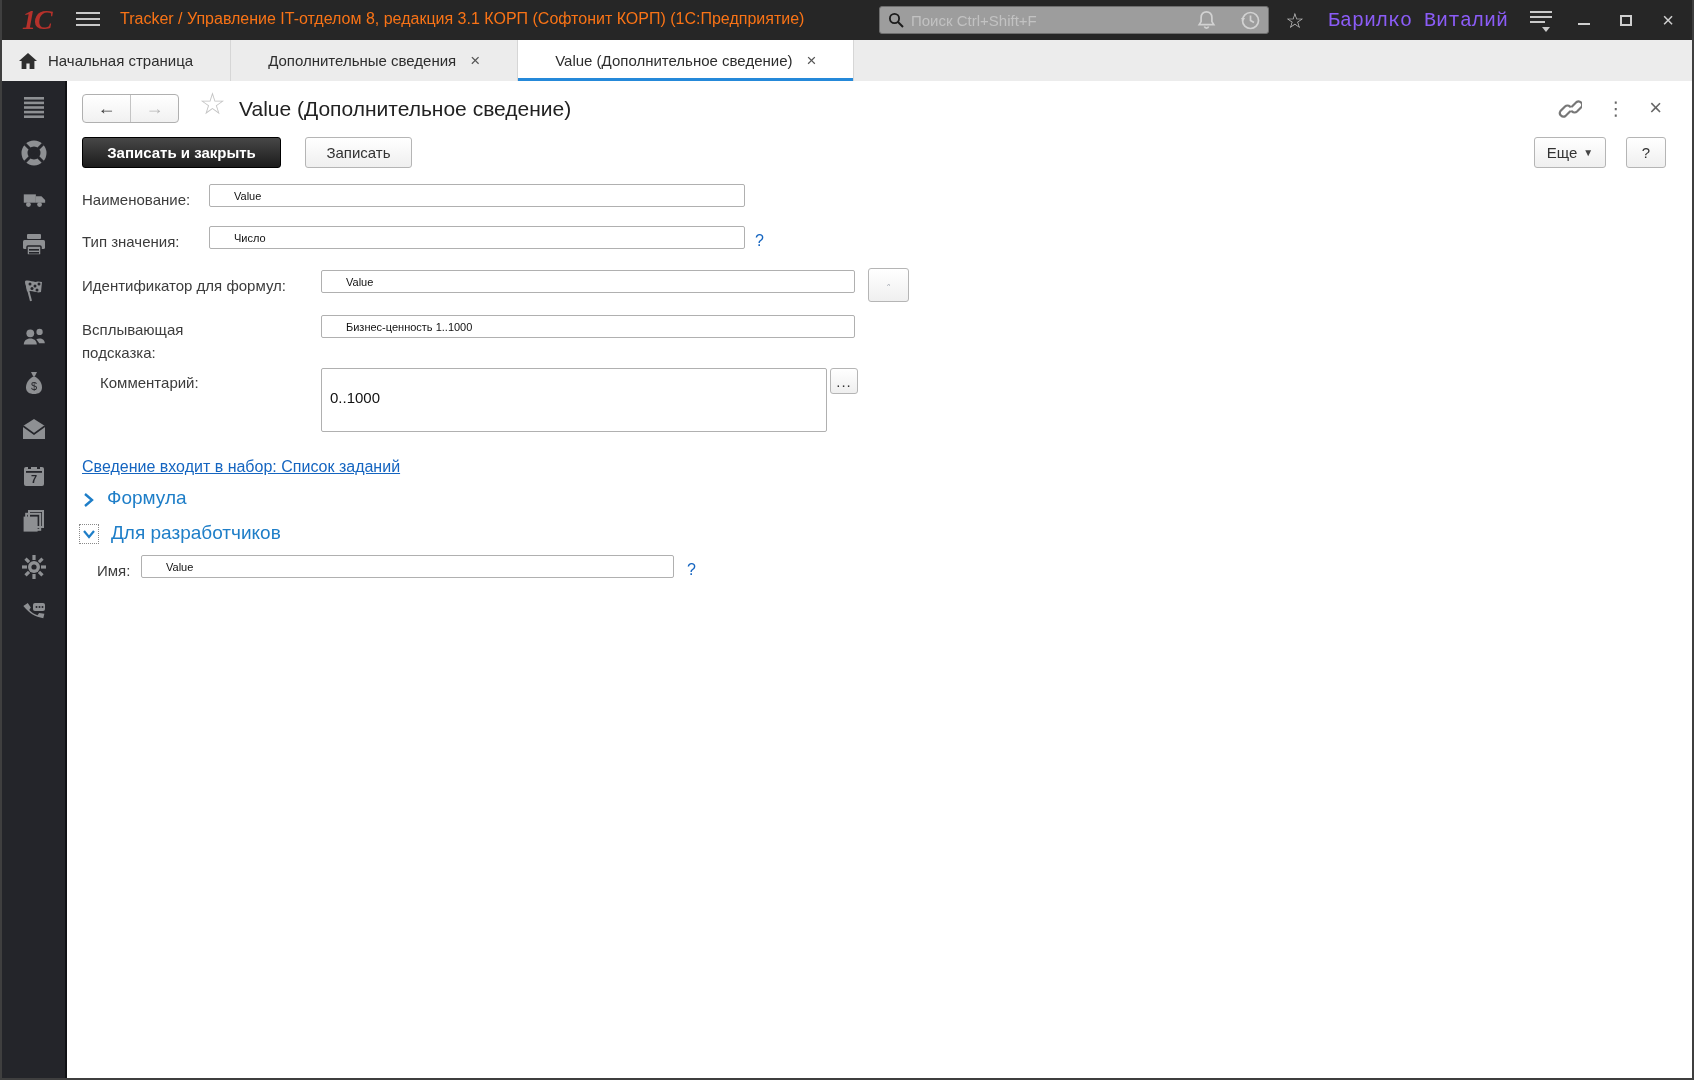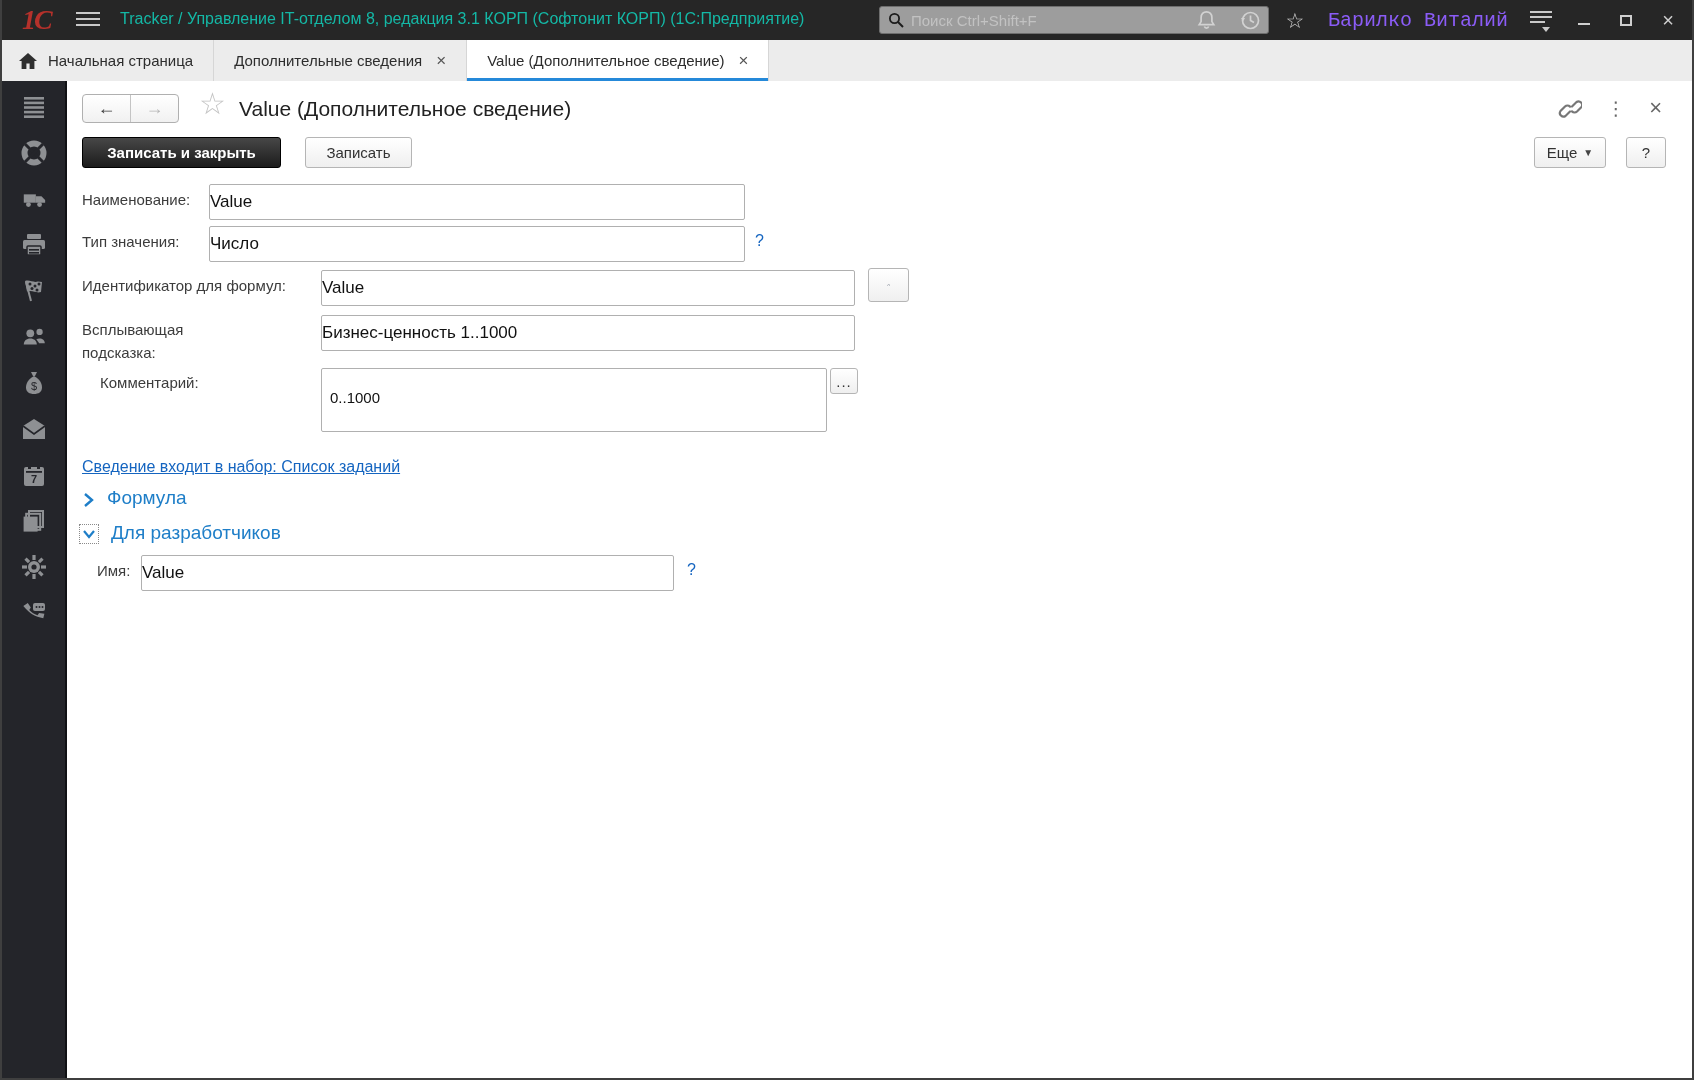--- a/index.html
+++ b/index.html
@@ -7,21 +7,21 @@
   body { font-family:"Liberation Sans", sans-serif; background:#ffffff; position:relative; overflow:hidden; }
 
   .window { position:absolute; inset:0; border:2px solid #3f3f3f; border-top:none; }
 
   
   .titlebar { position:absolute; left:0; top:0; width:100%; height:40px; background:#262626; }
   .logo { position:absolute; left:20px; top:4px; font-family:"Liberation Serif", serif;
           font-style:italic; font-weight:bold; font-size:28px; color:#b5312b; letter-spacing:-2px; }
   .burger { position:absolute; left:74px; top:12px; width:24px; height:16px; cursor:pointer; }
   .burger span { display:block; height:2px; background:#c9c9c9; margin-bottom:4px; }
-  .app-title { position:absolute; left:118px; top:10px; font-size:16px; color:#14b8a6; white-space:nowrap; }
+  .app-title { position:absolute; left:118px; top:10px; font-size:16px; color:#f97316; white-space:nowrap; }
 
   .search { position:absolute; left:877px; top:6px; width:390px; height:28px; background:#9d9d9d;
             border:1px solid #6e6e6e; border-radius:3px; display:flex; align-items:center; padding:0 8px; }
   .search svg { flex:0 0 auto; margin-right:7px; }
   .search input { flex:1; border:none; outline:none; background:transparent; font-size:15px; color:#2a2a2a;
                   font-family:"Liberation Sans", sans-serif; }
   .search input::placeholder { color:#c2c2c2; }
 
   .tb-right { position:absolute; right:14px; top:0; height:40px; display:flex; align-items:center; gap:22px; }
   .tb-ico { width:22px; height:22px; display:flex; align-items:center; justify-content:center; cursor:pointer; }
@@ -31,21 +31,21 @@
   .minimize-bar { width:12px; height:0; border-bottom:2px solid #cfcfcf; margin-top:8px; }
   .maximize-box { width:12px; height:11px; border:2px solid #cfcfcf; }
   .close-x { font-size:20px; color:#cfcfcf; line-height:1; }
   .svcmenu { position:relative; width:22px; height:18px; }
   .svcmenu i { display:block; height:2px; background:#c9c9c9; margin-bottom:3px; }
   .svcmenu b { position:absolute; right:2px; bottom:-3px; width:0; height:0;
                border-left:4px solid transparent; border-right:4px solid transparent; border-top:5px solid #c9c9c9; }
 
   
   .tabbar { position:absolute; left:0; top:40px; width:100%; height:41px; background:#ececec; display:flex; }
-  .tab { position:relative; display:flex; align-items:center; gap:10px; padding:0 20px;
+  .tab { position:relative; display:flex; align-items:center; gap:10px; padding:0 37px;
          border-right:1px solid #d6d6d6; font-size:15px; color:#2d2d2d; cursor:pointer; white-space:nowrap; }
   .tab.active { background:#ffffff; }
   .tab .tclose { font-size:17px; color:#555; margin-left:4px; cursor:pointer; }
   .tab-underline { position:absolute; left:0; bottom:0; width:100%; height:3px; }
 
   
   .sidebar { position:absolute; left:0; top:81px; width:65px; bottom:0; background:#24252a;
              border-right:2px solid #101114; display:flex; flex-direction:column; align-items:center;
              padding-top:13px; gap:20px; }
   .sb-ico { width:26px; height:26px; display:flex; align-items:center; justify-content:center; cursor:pointer; }
@@ -72,22 +72,22 @@
          border:1px solid #b5b5b5; border-radius:3px; background:linear-gradient(#ffffff,#efefef);
          font-size:15px; color:#333; padding:0 18px; cursor:pointer; font-family:"Liberation Sans",sans-serif; }
   .btn-dark { position:absolute; left:13px; top:56px; width:199px; background:linear-gradient(#474747,#1c1c1c);
               border:1px solid #000; color:#fff; font-weight:bold; }
   .btn-save { position:absolute; left:236px; top:56px; width:107px; }
   .btn-more { position:absolute; right:86px; top:56px; width:72px; gap:6px;justify-content:center; }
   .btn-more .caret { font-size:10px; color:#444; }
   .btn-help { position:absolute; right:26px; top:56px; width:40px; padding:0; }
 
   .flabel { position:absolute; font-size:15px; color:#3c3c3c; }
-  .finput { position:absolute; height:36px; border:1px solid #b0b0b0; border-radius:2px; padding:0 0;
-            font-size:17px; color:#111; font-family:"Liberation Sans",sans-serif; outline:none; background:#fff; }
+  .finput { position:absolute; height:23px; border:1px solid #b0b0b0; border-radius:2px; padding:0 24px;
+            font-size:11px; color:#111; font-family:"Liberation Sans",sans-serif; outline:none; background:#fff; }
   .fhelp { position:absolute; font-size:16px; color:#1565c0; cursor:pointer; text-decoration:none; }
 
   .id-btn { position:absolute; left:799px; top:187px; width:41px; height:34px; }
   .comment-area { position:absolute; left:252px; top:287px; width:506px; height:64px; border:1px solid #b0b0b0;
                   border-radius:2px; font-size:15px; color:#111; padding:20px 8px; resize:none; outline:none;
                   font-family:"Liberation Sans",sans-serif; }
   .comment-btn { position:absolute; left:761px; top:287px; width:28px; height:26px; padding:0; font-size:15px; letter-spacing:1px; }
 
   .set-link { position:absolute; left:13px; top:377px; font-size:16px; color:#1565c0; text-decoration:underline; cursor:pointer; }
   .grp { position:absolute; display:flex; align-items:flex-end; gap:12px; cursor:pointer; }

